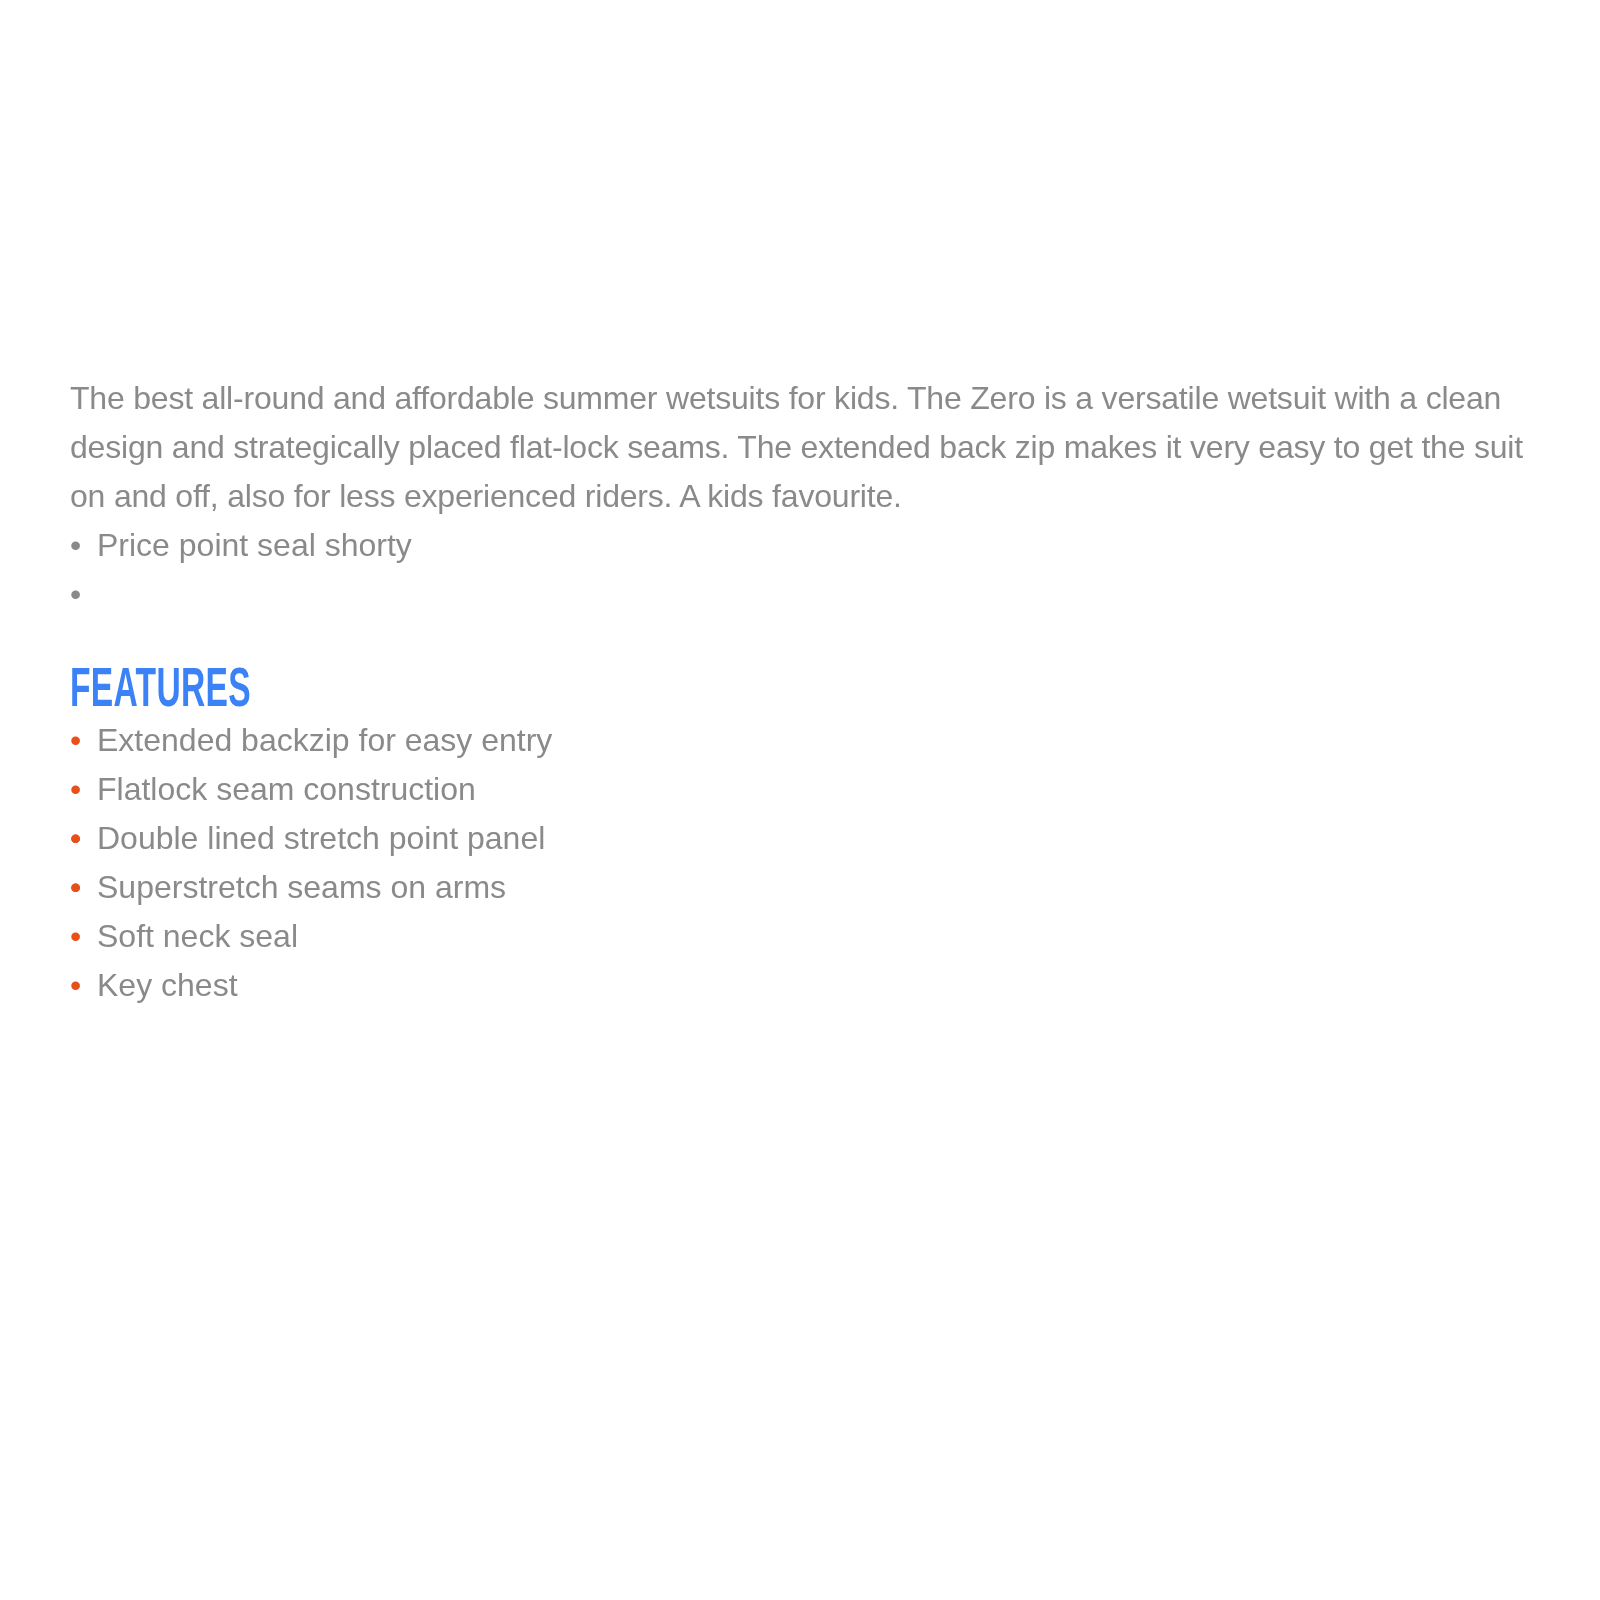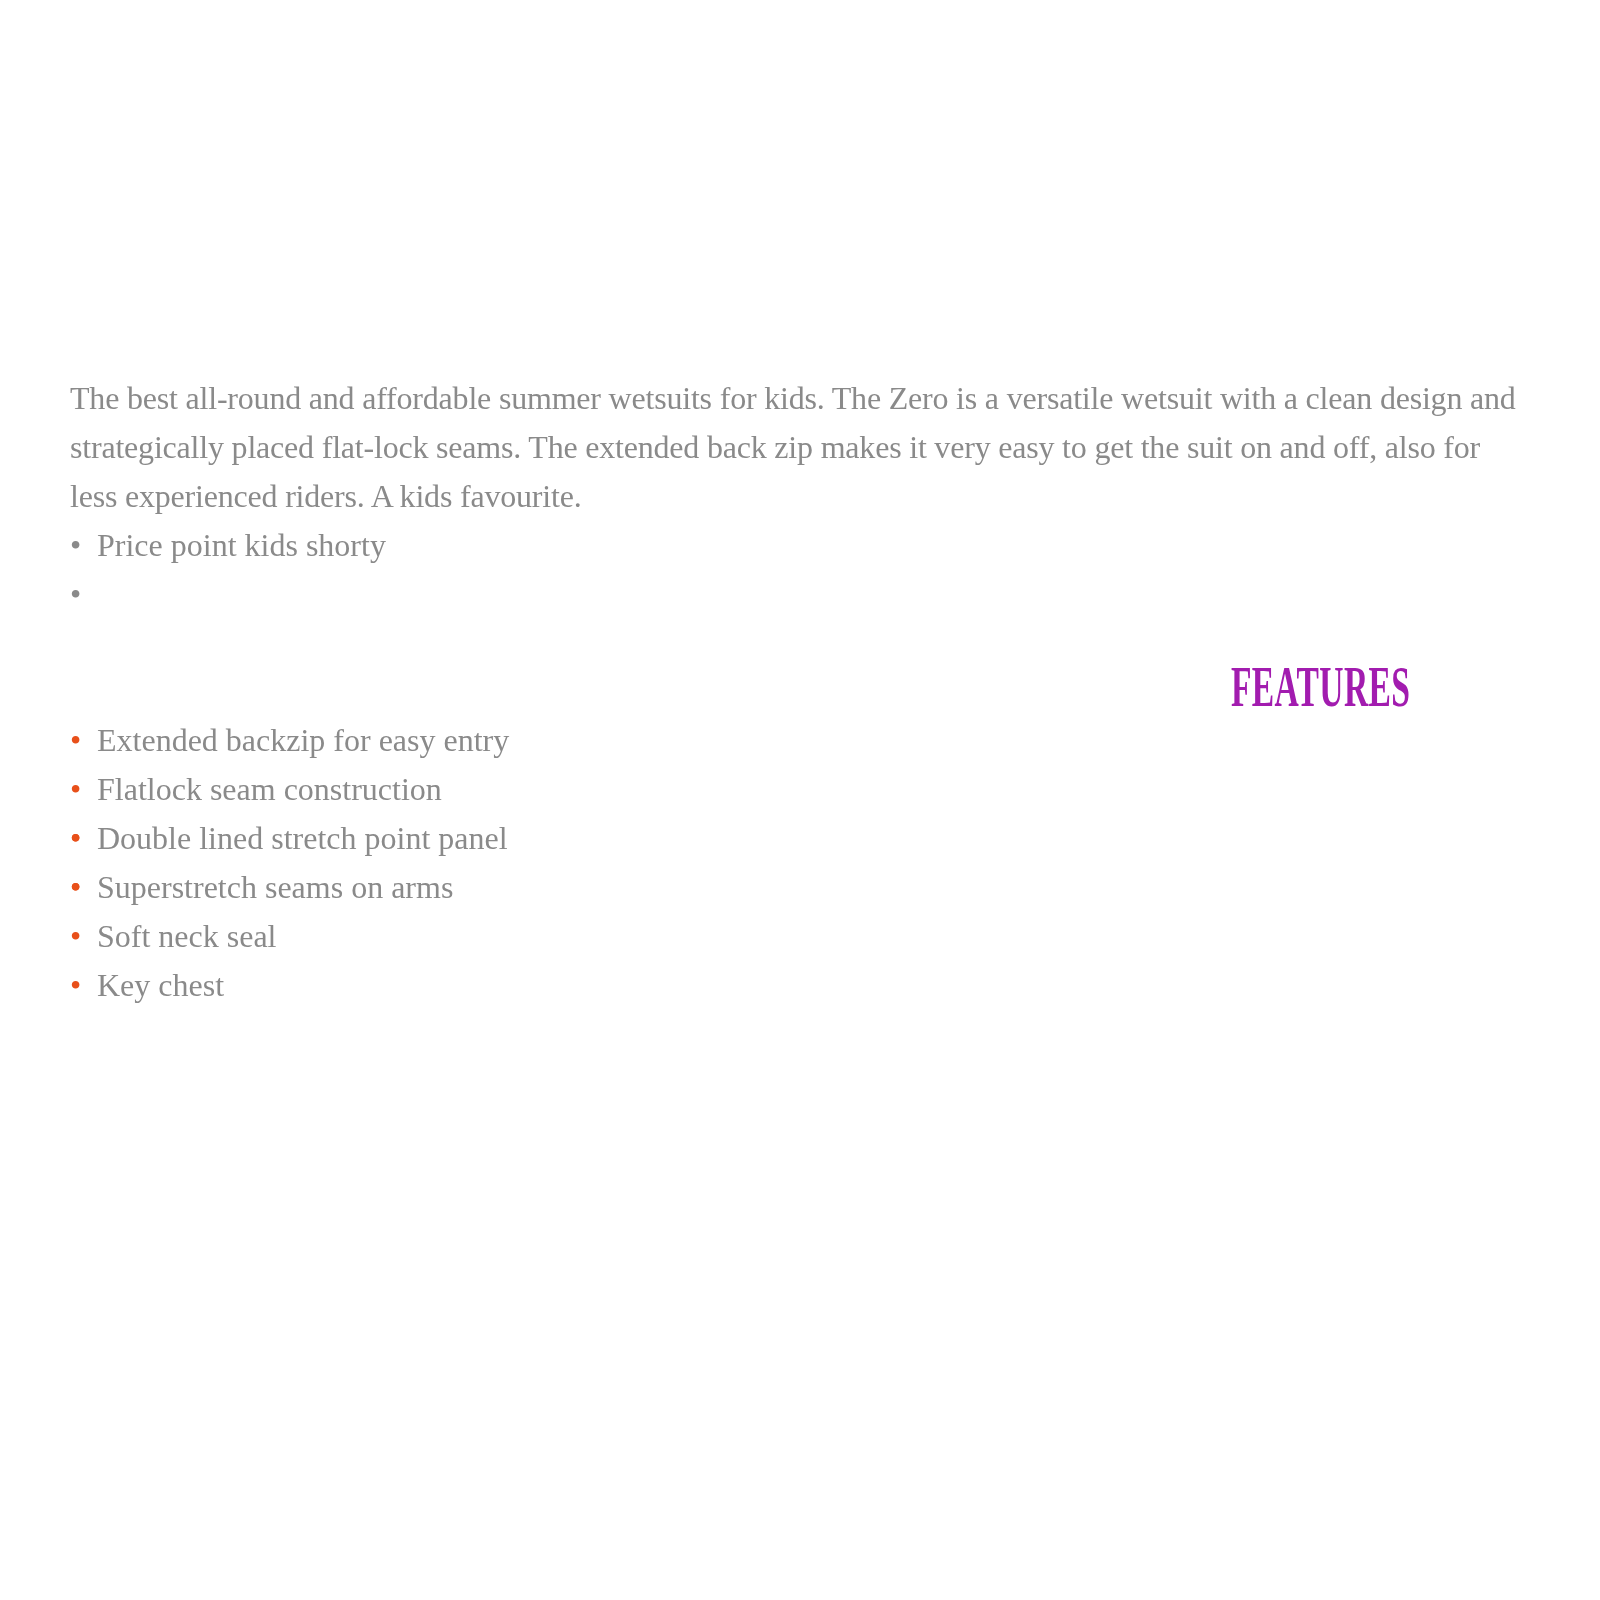--- a/index.html
+++ b/index.html
@@ -12,21 +12,20 @@
     height: 1600px;
     position: relative;
     overflow: hidden;
     font-family: "Liberation Sans", "DejaVu Sans", sans-serif;
   }
   .content {
     position: absolute;
     top: 374px;
     left: 70px;
     width: 1460px;
-    font-family: Liberation Serif, serif;
   }
   .description {
     margin: 0;
     font-size: 32px;
     line-height: 49px;
     color: #8a8a8a;
     letter-spacing: -0.2px;
   }
   ul.bullet-list {
     list-style: none;
@@ -51,23 +50,22 @@
     margin-top: 39px;
   }
   .highlights .bullet {
     color: #8a8a8a;
   }
   .features-heading {
     margin: 88px 0 0 0;
     font-size: 56px;
     line-height: 58px;
     font-weight: 700;
-    color: #a21caf;
+    color: #3b82f6;
     letter-spacing: 0.5px;
-    text-align: right;
   }
   .features-heading .heading-text {
     display: inline-block;
     transform: scaleX(0.6);
     transform-origin: left center;
     white-space: nowrap;
   }
   .features-list {
     margin-top: 30px;
   }
@@ -78,21 +76,21 @@
 </head>
 <body>
 
 <main class="content">
 
   <p class="description">The best all-round and affordable summer wetsuits for kids. The Zero is a versatile wetsuit with a clean design and strategically placed flat-lock seams. The extended back zip makes it very easy to get the suit on and off, also for less experienced riders. A kids favourite.</p>
 
   <ul class="bullet-list highlights">
     <li>
       <span class="bullet">•</span>
-      <span>Price point kids shorty</span>
+      <span>Price point seal shorty</span>
     </li>
     <li>
       <span class="bullet">•</span>
     </li>
   </ul>
 
   <h2 class="features-heading">
     <span class="heading-text">FEATURES</span>
   </h2>
 

